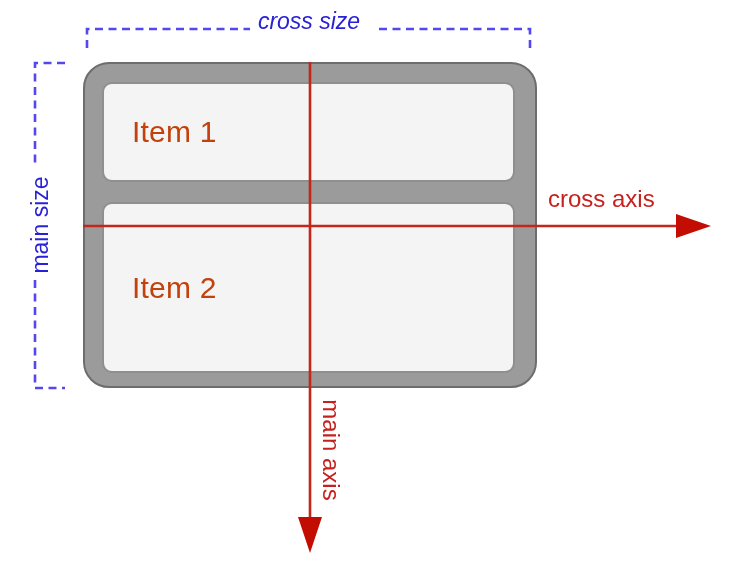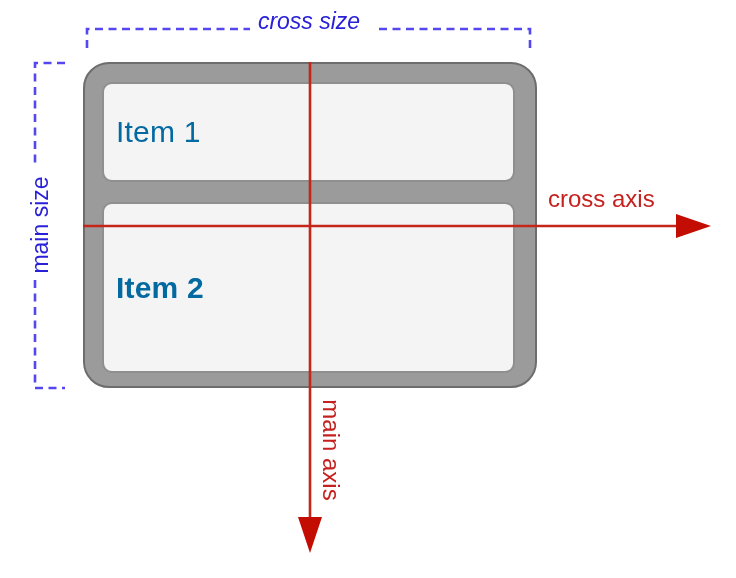--- a/index.html
+++ b/index.html
@@ -22,27 +22,27 @@
   .flex-item{
     position:absolute;left:17px;
     width:413px;
     background:#f4f4f4;
     border:2px solid #8f8f8f;
     border-radius:10px;
     display:flex;align-items:center;
     box-sizing:border-box;
   }
   .flex-item .item-label{
-    padding-left:12px;
+    padding-left:28px;
     font-size:30px;
-    color:#0369a1;
+    color:#c2410c;
     letter-spacing:0.2px;
   }
   #item-1{top:18px;height:100px;}
-  #item-2{top:138px;height:171px;font-weight:bold;}
+  #item-2{top:138px;height:171px;}
 
   
   #overlay{position:absolute;left:0;top:0;z-index:2;pointer-events:none;}
 
   
   .lbl{position:absolute;z-index:3;white-space:nowrap;}
   .lbl-blue{color:#2921d7;font-size:23px;}
   .lbl-red{color:#c5221f;font-size:24px;}
   #cross-size-label{left:252px;top:8px;width:114px;text-align:center;font-style:italic;}
   #main-size-label{left:-15px;top:212px;width:110px;height:26px;text-align:center;

